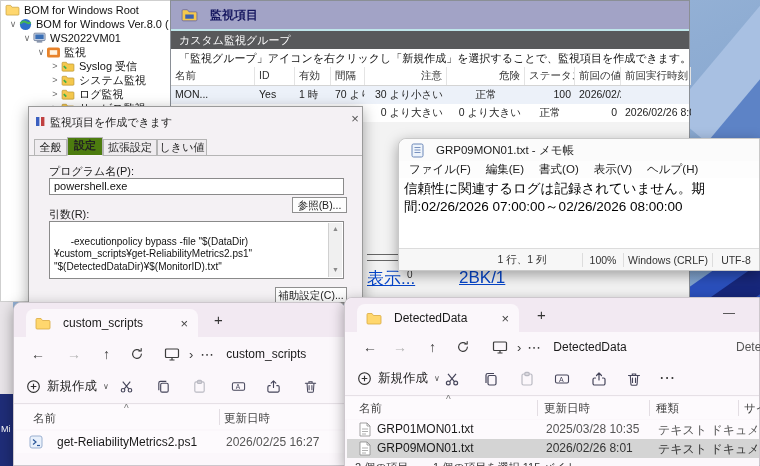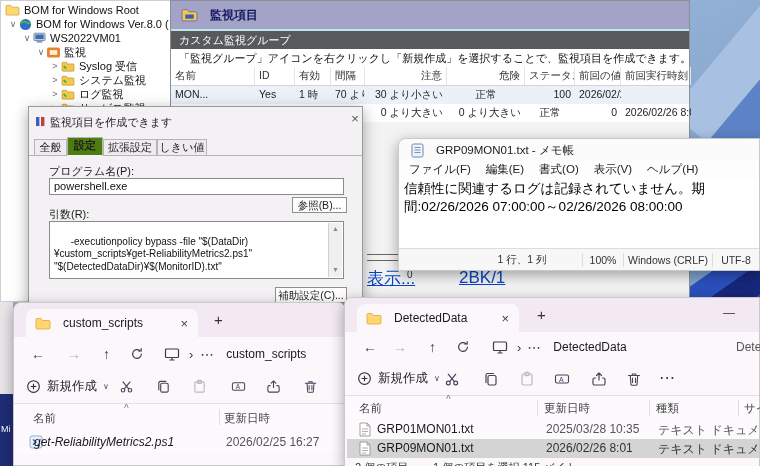--- a/index.html
+++ b/index.html
@@ -372,21 +372,21 @@
       <span class="abs ehead" style="left:210px;top:6px;">更新日時</span>
     </div>
     <div class="abs" style="left:2px;top:128px;width:329px;height:22px;background:#fdfafd;">
       <span class="abs tico" style="left:13px;top:4px;">
           <svg width="14" height="14" viewBox="0 0 14 14">
             <rect x="1" y="1" width="12" height="12" rx="2" fill="#e8f0fb" stroke="#9ab0d0"></rect>
             <path d="M4 4.5l3 2.5-3 2.5" stroke="#2b579a" fill="none" stroke-width="1.2"></path>
             <path d="M8 10.5h3" stroke="#2b579a" stroke-width="1.2"></path>
           </svg>
         </span>
-      <span class="abs efile" style="left:18px;top:4px;font-style:italic;">get-ReliabilityMetrics2.ps1</span>
+      <span class="abs efile" style="left:41px;top:4px;">get-ReliabilityMetrics2.ps1</span>
       <span class="abs emeta" style="left:210px;top:4px;">2026/02/25 16:27</span>
     </div>
   </div>
 
   <div class="win explorer shadow" style="left:344px;top:297px;width:416px;height:169px;border-radius:8px 0 0 0;">
     <div class="tabbar" style="height:34px;border-radius:8px 0 0 0;">
       <div class="etab" style="left:12px;top:6px;width:162px;height:28px;">
         <span class="tico" style="margin-left:9px;">
             <svg width="16" height="13" viewBox="0 0 16 13">
               <path d="M1 2.5a1 1 0 0 1 1-1h4l1.5 2H14a1 1 0 0 1 1 1V11a1 1 0 0 1-1 1H2a1 1 0 0 1-1-1z" fill="#ffd76e" stroke="#d9a93f" stroke-width="0.8"></path>

